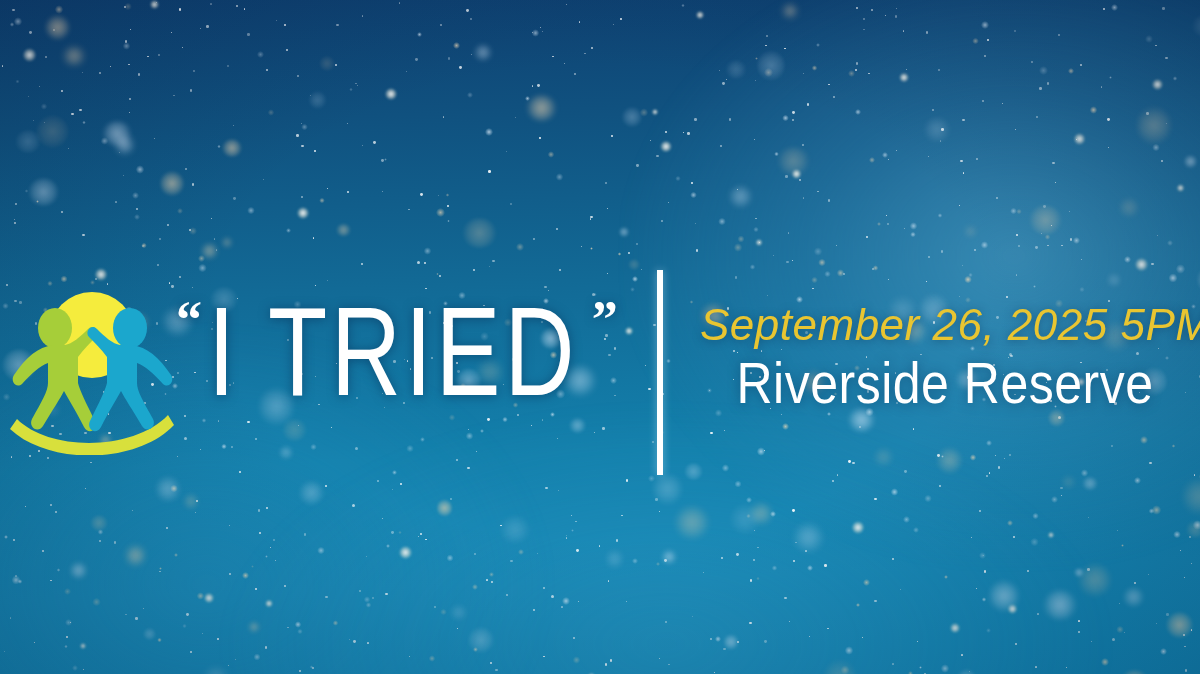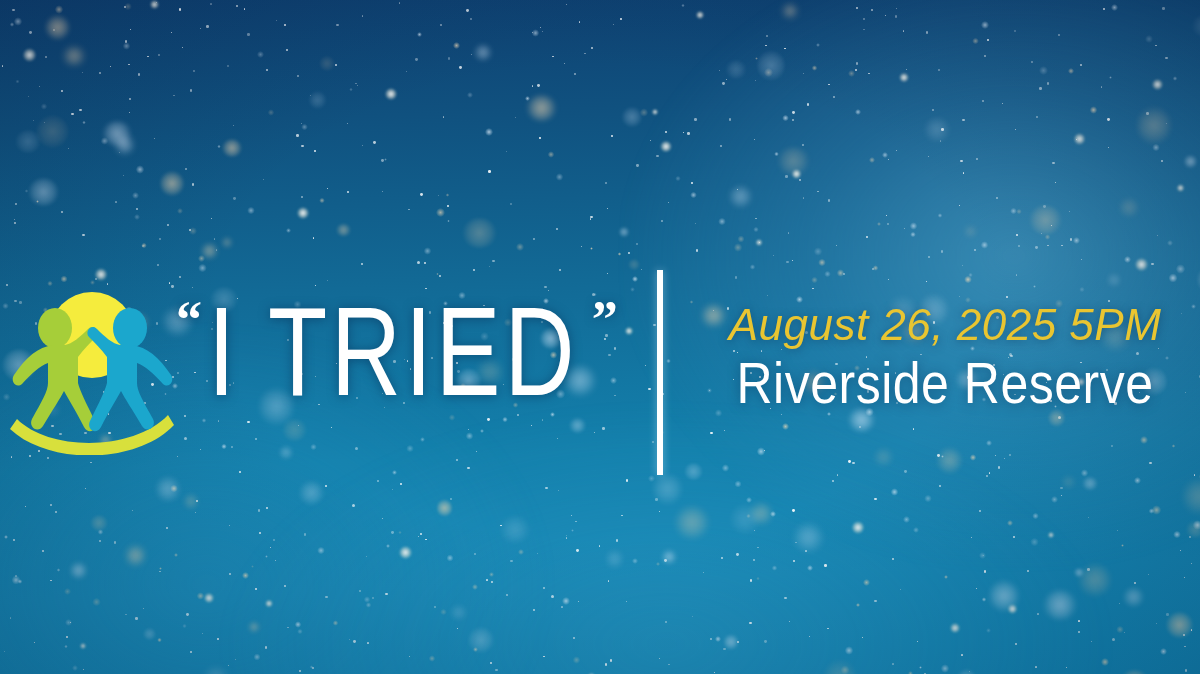--- a/index.html
+++ b/index.html
@@ -1223,18 +1223,18 @@
       <div class="headline">
         <span class="q-open">“</span>
         <span class="headline-text">I TRIED</span>
         <span class="q-close">”</span>
       </div>
     </div>
 
     <div class="divider"></div>
 
     <div class="info-block">
-      <div class="event-date">August 26, 2025  5PM</div>
+      <div class="event-date">September 26, 2025  5PM</div>
       <div class="event-venue">Riverside Reserve</div>
     </div>
 
   </div>
 </div>
 
 </body></html>

